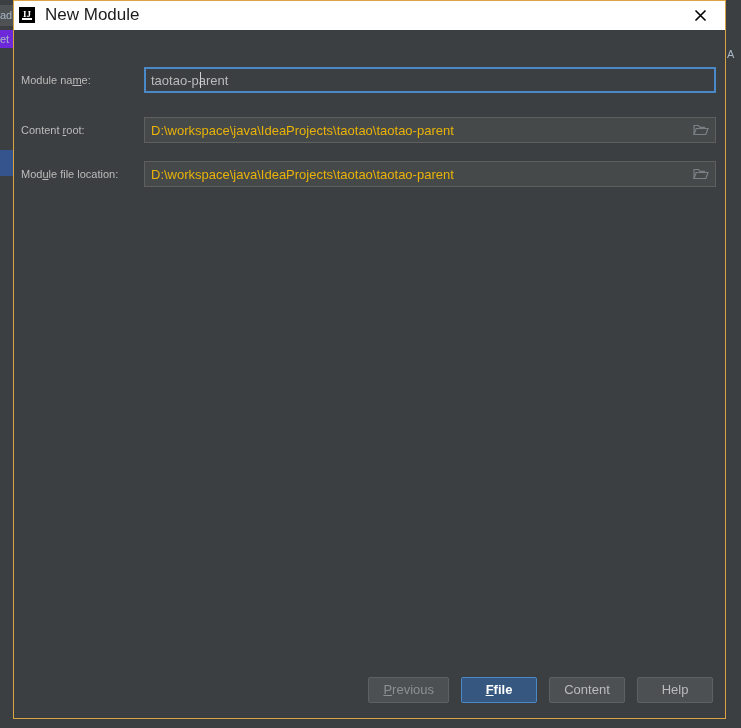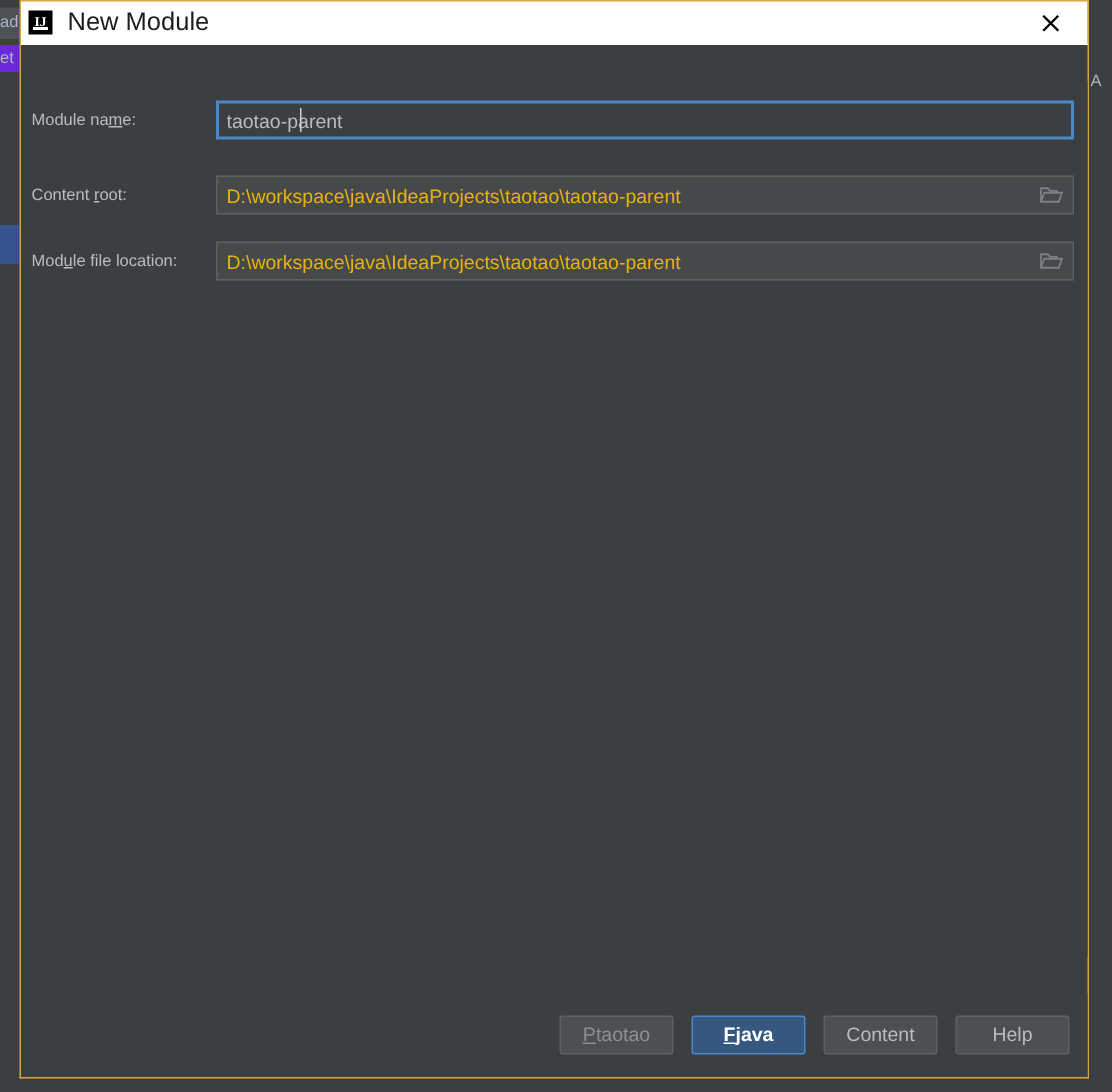--- a/index.html
+++ b/index.html
@@ -329,26 +329,26 @@
         </span>
       </div>
     </div>
 
   </div>
 
   <div id="button-bar">
     <div class="dlg-button dim">
         <span></span>
         <span class="mn">P</span>
-        <span>taotao</span>
+        <span>revious</span>
       </div>
     <div class="dlg-button primary">
         <span></span>
         <span class="mn">F</span>
-        <span>java</span>
+        <span>file</span>
       </div>
     <div class="dlg-button">
         <span>Content</span>
         <span class="mn"></span>
         <span></span>
       </div>
     <div class="dlg-button">
         <span>Help</span>
         <span class="mn"></span>
         <span></span>

